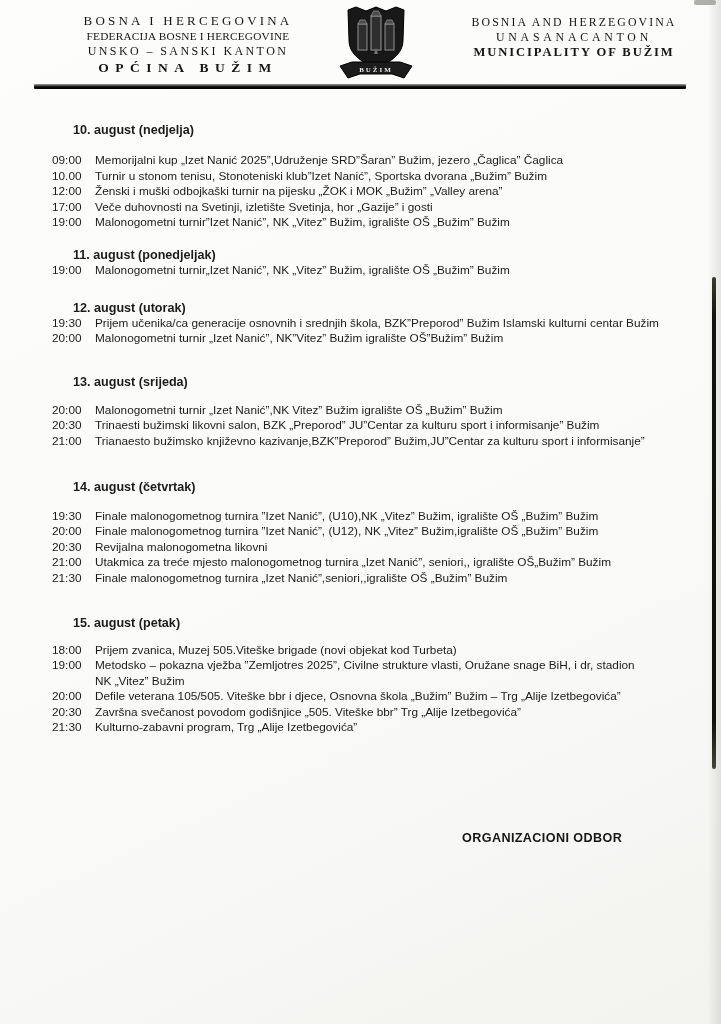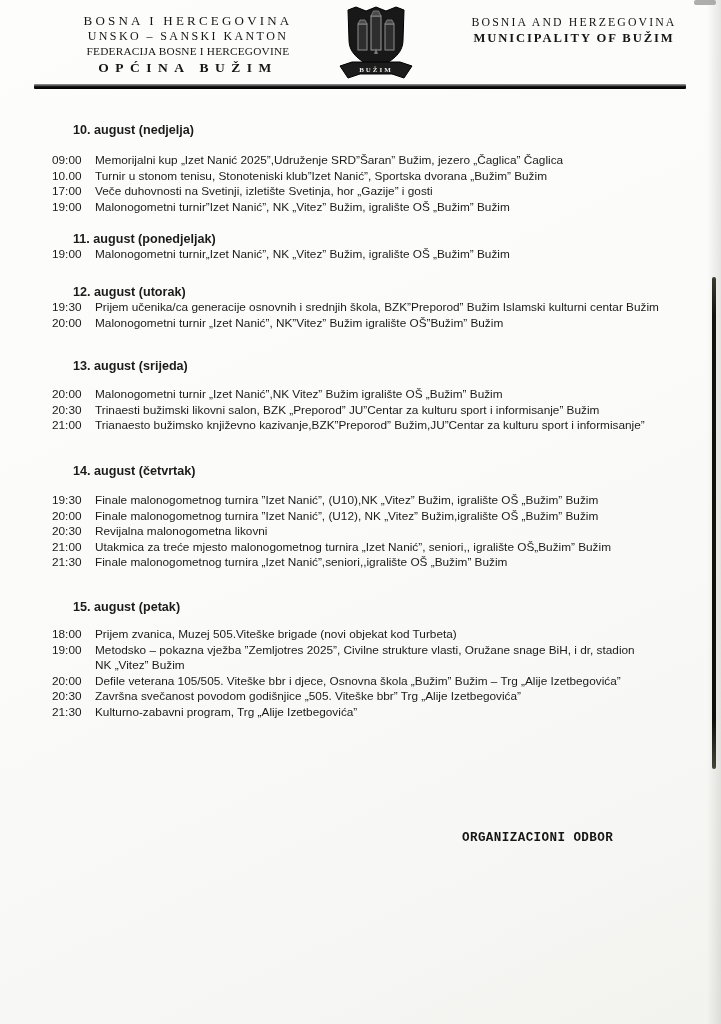--- a/index.html
+++ b/index.html
@@ -63,21 +63,21 @@
   .section:nth-child(3) { margin-top: 21px; }
   .section:nth-child(4) { margin-top: 27px; }
   .section:nth-child(4) .events { margin-top: 13px; }
   .section:nth-child(5) { margin-top: 29px; }
   .section:nth-child(5) .events { margin-top: 14px; }
   .section:nth-child(6) { margin-top: 28px; }
   .section:nth-child(6) .events { margin-top: 12px; }
 
   .footer {
     position: absolute; left: 462px; top: 831px;
-    font-weight: bold; font-size: 12.6px; letter-spacing: 0.4px; color: #161616; font-family: Liberation Mono, monospace;
+    font-weight: bold; font-size: 12.6px; letter-spacing: 0.4px; color: #161616;
   }
 
   
   .artifact-right-strip {
     position: absolute; left: 712px; top: 277px; width: 4px; height: 492px;
     background: linear-gradient(to bottom, #3a3a30 0%, #14140e 8%, #101009 90%, #44443a 100%);
     border-radius: 2px;
   }
   .artifact-right-shade {
     position: absolute; right: 0; top: 0; width: 14px; height: 100%;
@@ -89,22 +89,22 @@
   }
 </style>
 </head>
 <body>
 
 <div class="page">
 
   <header class="letterhead">
     <div class="lh-left">
       <div class="lh-line l1">BOSNA I HERCEGOVINA</div>
+      <div class="lh-line l2">FEDERACIJA BOSNE I HERCEGOVINE</div>
       <div class="lh-line l3">UNSKO – SANSKI KANTON</div>
-      <div class="lh-line l2">FEDERACIJA BOSNE I HERCEGOVINE</div>
       <div class="lh-line l4">OPĆINA BUŽIM</div>
     </div>
 
     <div class="crest">
       <svg viewBox="0 0 84 84">
 
         <path d="M14 6 L22 3 L32 7 L42 3 L52 7 L62 3 L70 6 L69 36 C69 50 57 58 42 64 C27 58 15 50 15 36 Z" fill="#181818" stroke="#000" stroke-width="1"></path>
 
         <rect x="24" y="20" width="9" height="26" fill="#2e2e2e" stroke="#8d8d8d" stroke-width="1"></rect>
         <rect x="37" y="12" width="10" height="34" fill="#2e2e2e" stroke="#9a9a9a" stroke-width="1"></rect>
@@ -112,39 +112,44 @@
         <path d="M24 20 l2 -4 h5 l2 4 Z M37 12 l2.5 -5 h5 l2.5 5 Z M51 20 l2 -4 h5 l2 4 Z" fill="#4a4a4a" stroke="#8d8d8d" stroke-width="0.8"></path>
         <path d="M40 50 l2 -6 l2 6 Z" fill="#777"></path>
 
         <path d="M6 62 L18 58 L66 58 L78 62 L70 74 L58 70 L26 70 L14 74 Z" fill="#1c1c1c" stroke="#000" stroke-width="1"></path>
         <text x="42" y="67.5" text-anchor="middle" font-size="7" letter-spacing="2" fill="#e8e8e4" font-family="Liberation Serif, serif" font-weight="bold">BUŽIM</text>
       </svg>
     </div>
 
     <div class="lh-right">
       <div class="lh-line r1">BOSNIA AND HERZEGOVINA</div>
+      <div class="lh-line r3">UNASANACANTON</div>
       <div class="lh-line r4">MUNICIPALITY OF BUŽIM</div>
     </div>
   </header>
 
   <div class="rule"></div>
 
   <main class="content" id="sections">
       <section class="section">
         <div class="section-title">10. august (nedjelja)</div>
         <div class="events">
           <div class="event-row">
             <span class="event-time">09:00</span>
             <span class="event-text">Memorijalni kup „Izet Nanić 2025”,Udruženje SRD”Šaran” Bužim, jezero „Čaglica” Čaglica</span>
           </div>
           <div class="event-row">
             <span class="event-time">10.00</span>
             <span class="event-text">Turnir u stonom tenisu, Stonoteniski klub”Izet Nanić”, Sportska dvorana „Bužim” Bužim</span>
           </div>
           <div class="event-row">
+            <span class="event-time">12:00</span>
+            <span class="event-text">Ženski i muški odbojkaški turnir na pijesku „ŽOK i MOK „Bužim” „Valley arena”</span>
+          </div>
+          <div class="event-row">
             <span class="event-time">17:00</span>
             <span class="event-text">Veče duhovnosti na Svetinji, izletište Svetinja, hor „Gazije” i gosti</span>
           </div>
           <div class="event-row">
             <span class="event-time">19:00</span>
             <span class="event-text">Malonogometni turnir”Izet Nanić”, NK „Vitez” Bužim, igralište OŠ „Bužim” Bužim</span>
           </div>
         </div>
       </section>
       <section class="section">

